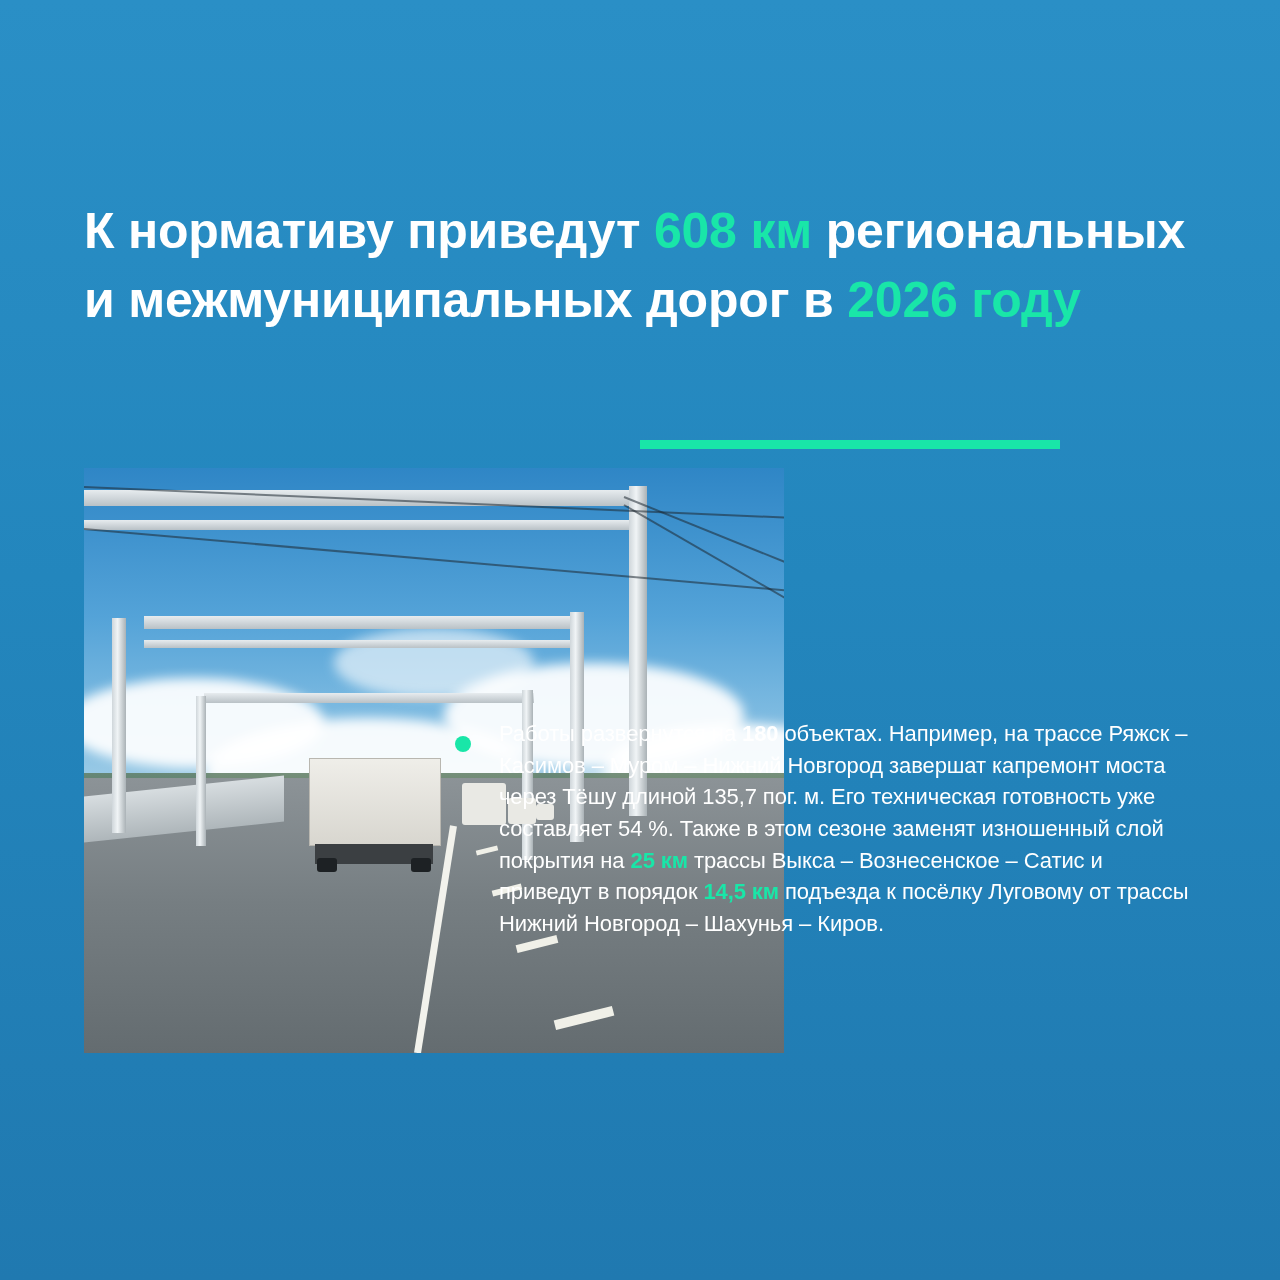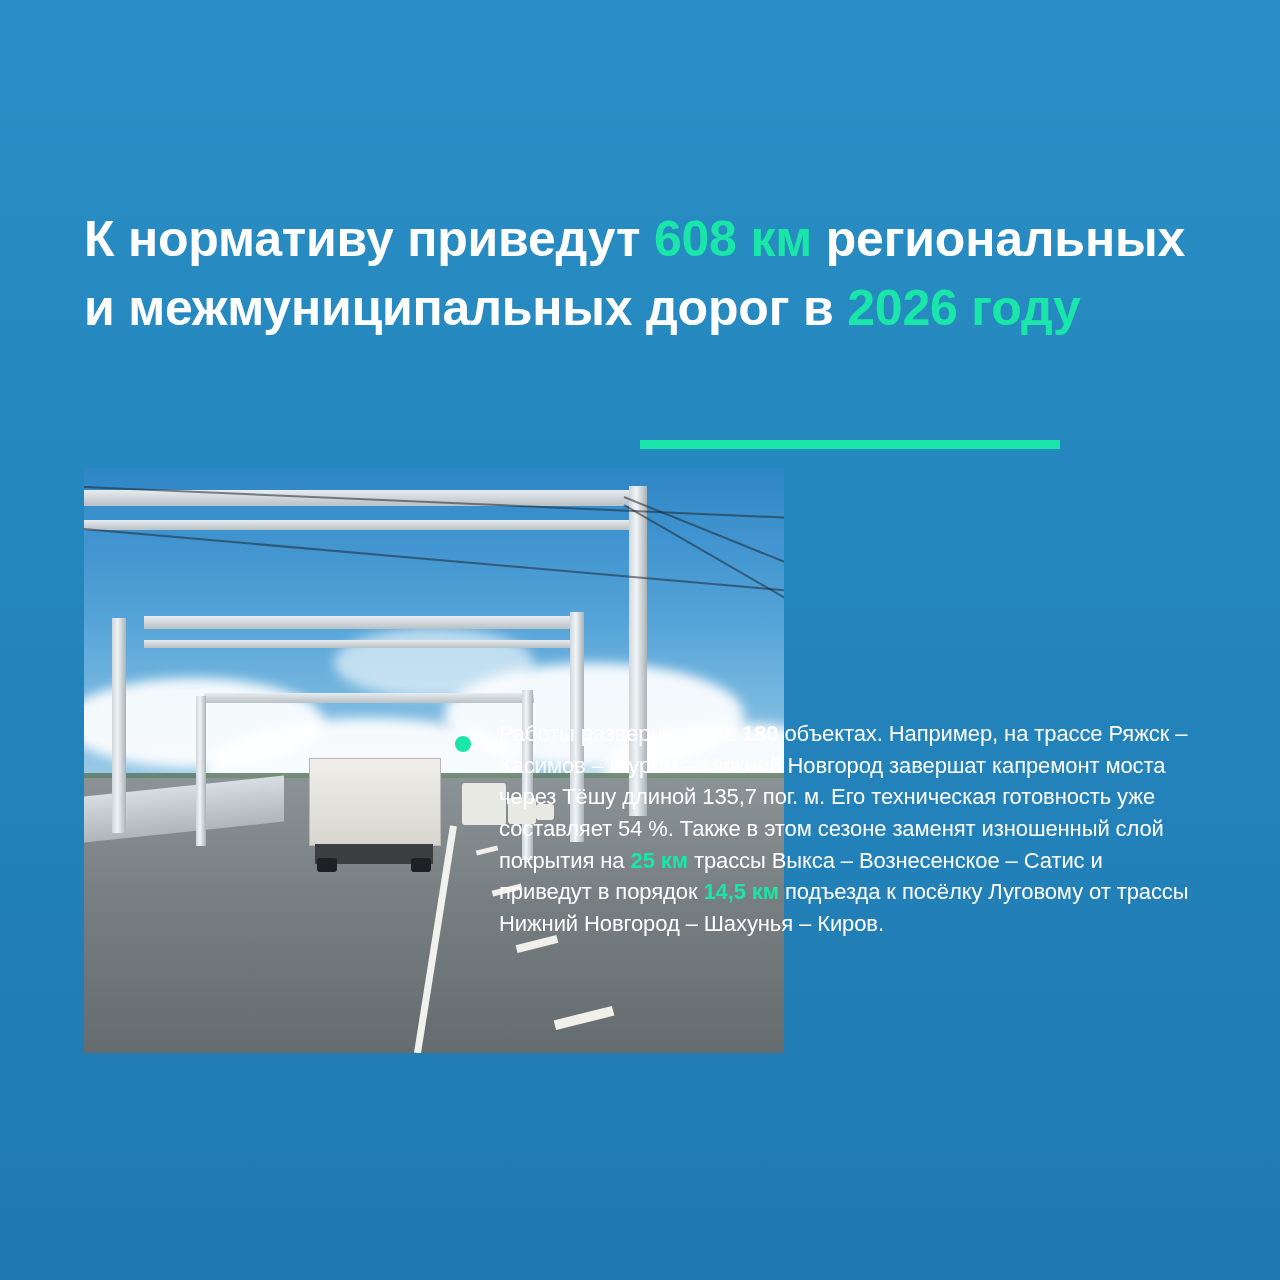--- a/index.html
+++ b/index.html
@@ -33,21 +33,21 @@
     letter-spacing: 0.2px;
     padding: 9px 20px 13px 16px;
     line-height: 1.0;
     white-space: nowrap;
   }
 
   
   .headline {
     position: absolute;
     left: 84px;
-    top: 205px;
+    top: 197px;
     width: 1140px;
     color: #ffffff;
     font-size: 50px;
     line-height: 1.37;
     font-weight: bold;
     letter-spacing: -0.2px;
   }
   .accent {
     color: #19e6a8;
   }

